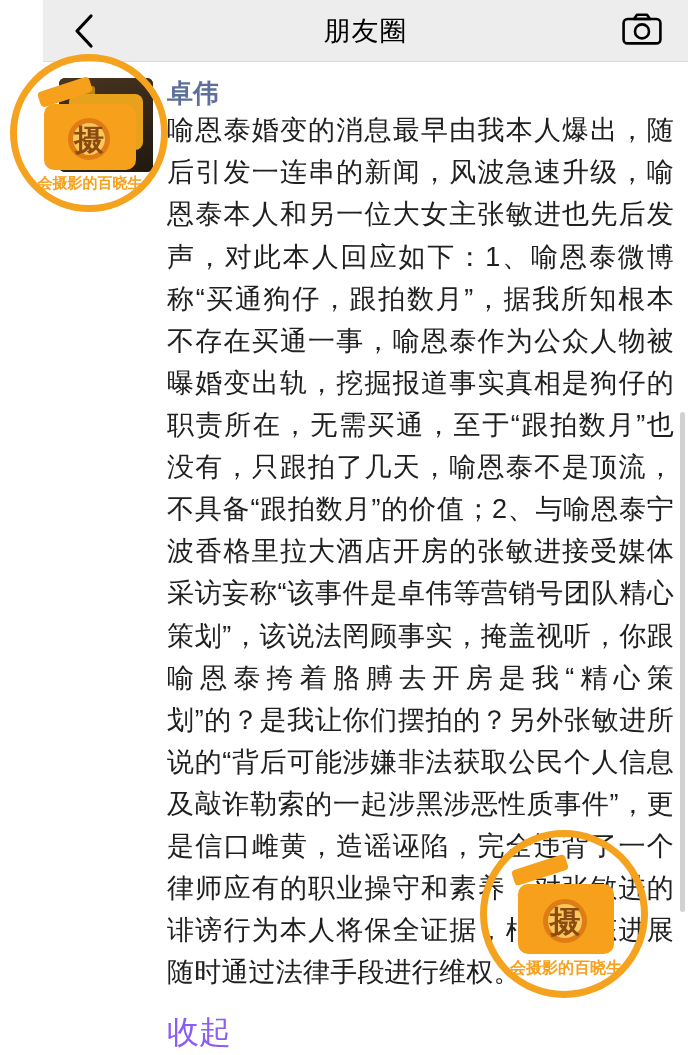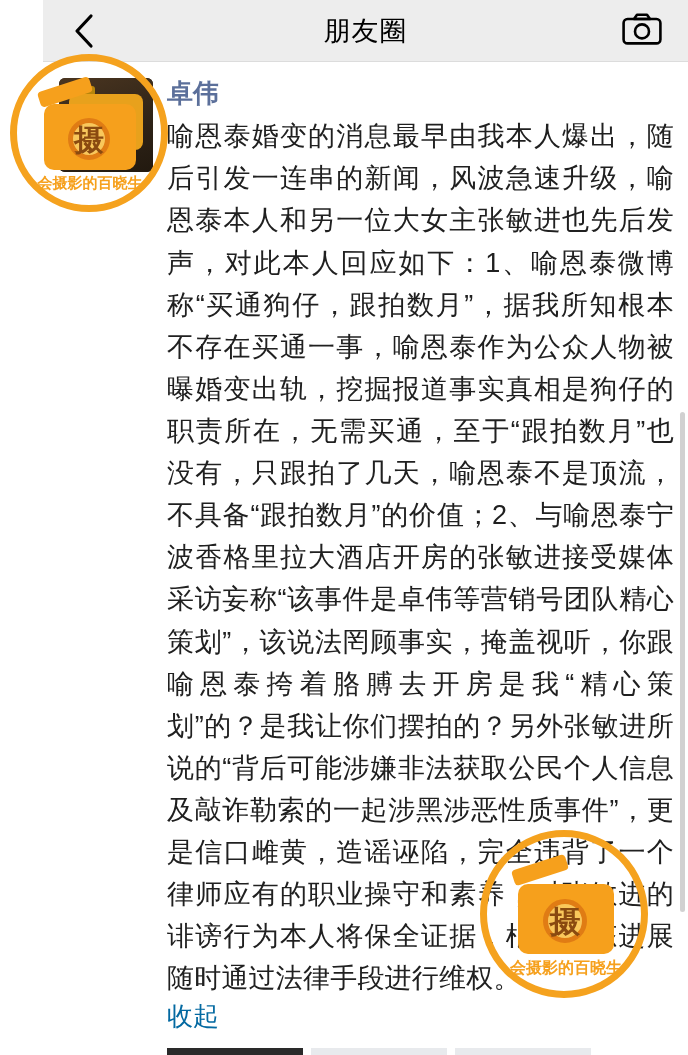--- a/index.html
+++ b/index.html
@@ -99,34 +99,35 @@
   .body {
     flex: 1 1 auto;
     padding-left: 14px;
     min-width: 0;
   }
   .author {
     color: #5b6f9a;
     font-size: 26px;
     font-weight: 700;
     line-height: 1.2;
-    margin-bottom: 6px;
+    margin-bottom: 0;
     cursor: pointer;
   }
   .content {
     color: #202020;
     font-size: 27px;
     line-height: 1.56;
     letter-spacing: 0.2px;
     text-align: justify;
     word-break: break-all;
   }
   .collapse {
-    color: #0369a1;
-    font-size: 26px;
+    margin-top: 18px;
+    color: #8b5cf6;
+    font-size: 32px;
     cursor: pointer;
     display: inline-block;
   }
 
   
   .thumbs {
     margin-top: 14px;
     display: flex;
     gap: 8px;
   }

